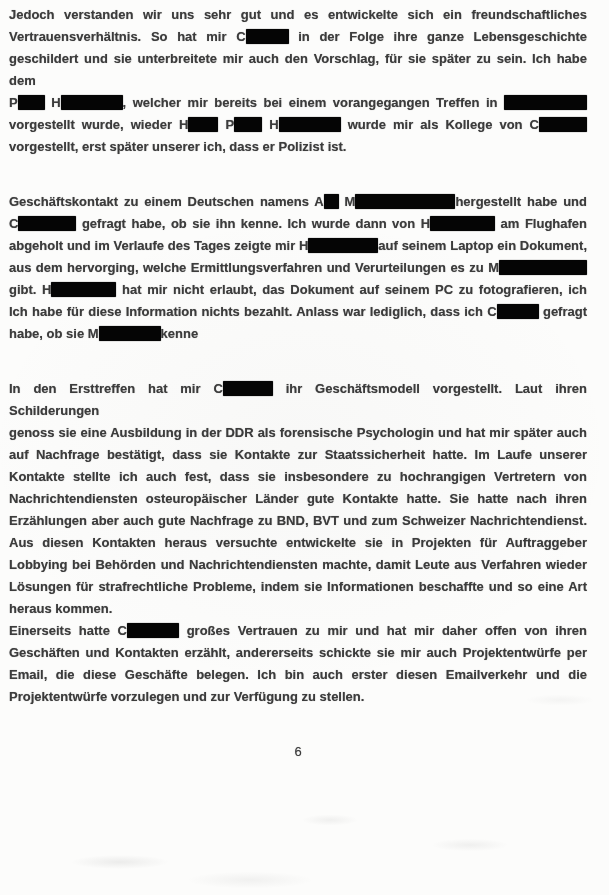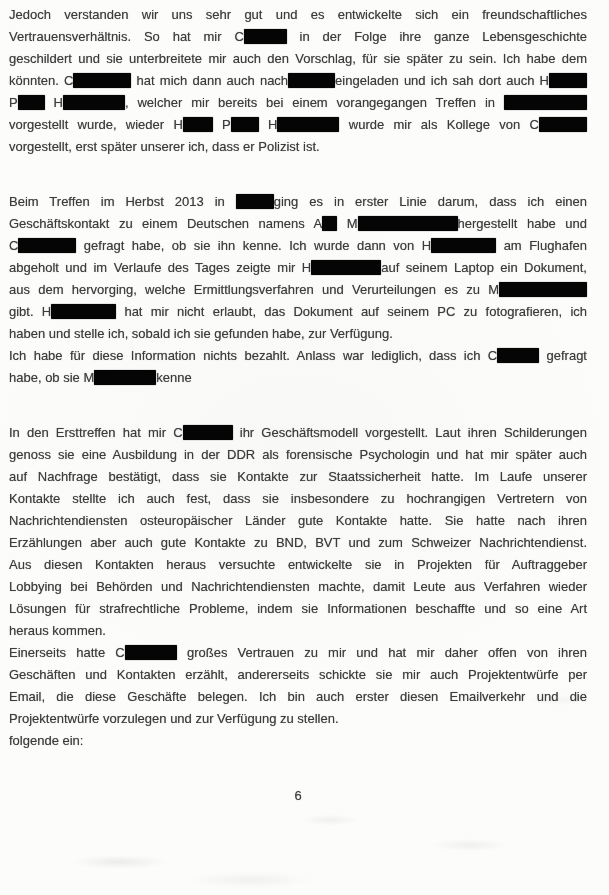--- a/index.html
+++ b/index.html
@@ -18,21 +18,21 @@
       radial-gradient(ellipse 400px 300px at 300px 450px, rgba(120,120,120,0.03), transparent 80%);
     background-repeat: no-repeat;
     font-family: "Liberation Sans", "DejaVu Sans", sans-serif;
     font-size: 13px;
     line-height: 22px;
     color: #3c3c3c;
     text-shadow: 0 0 0.8px rgba(80,80,80,0.65);
   }
   .page { padding: 4px 22px 0 9px; }
   .para { margin: 0 0 33px 0; }
-  .line { min-height: 22px; }
+  .line { min-height: 22px; font-weight: bold; }
   .line.just {
     text-align: justify;
     text-align-last: justify;
   }
   .redaction {
     display: inline-block;
     height: 15px;
     background: #050505;
     vertical-align: -3px;
     border-radius: 1px;
@@ -45,48 +45,44 @@
 </style>
 </head>
 <body>
 
 <div class="page">
   <div>
       <div class="para">
         <div class="line just">Jedoch verstanden wir uns sehr gut und es entwickelte sich ein freundschaftliches</div>
         <div class="line just">Vertrauensverhältnis. So hat mir C<span class="redaction" style="width: 43px; background: rgb(5, 5, 5);"></span> in der Folge ihre ganze Lebensgeschichte</div>
         <div class="line just">geschildert und sie unterbreitete mir auch den Vorschlag, für sie später zu sein. Ich habe dem</div>
-        <div class="line just">könnten. C<span class="redaction" style="width: 58px; background: rgb(5, 5, 5);"></span> hat mich dann auch nach<span class="redaction" style="width: 47px; background: rgb(5, 5, 5);"></span>eingeladen und ich sah dort auch H<span class="redaction" style="width: 38px; background: rgb(5, 5, 5);"></span></div>
         <div class="line just">P<span class="redaction" style="width: 27px; background: rgb(5, 5, 5);"></span> H<span class="redaction" style="width: 62px; background: rgb(5, 5, 5);"></span>, welcher mir bereits bei einem vorangegangen Treffen in <span class="redaction" style="width: 83px; background: rgb(5, 5, 5);"></span></div>
         <div class="line just">vorgestellt wurde, wieder H<span class="redaction" style="width: 30px; background: rgb(5, 5, 5);"></span> P<span class="redaction" style="width: 28px; background: rgb(5, 5, 5);"></span> H<span class="redaction" style="width: 62px; background: rgb(5, 5, 5);"></span> wurde mir als Kollege von C<span class="redaction" style="width: 48px; background: rgb(5, 5, 5);"></span></div>
         <div class="line">vorgestellt, erst später unserer ich, dass er Polizist ist.</div>
       </div>
       <div class="para">
-        <div class="line just">Beim Treffen im Herbst 2013 in <span class="redaction" style="width: 38px; background: rgb(5, 5, 5);"></span>ging es in erster Linie darum, dass ich einen</div>
         <div class="line just">Geschäftskontakt zu einem Deutschen namens A<span class="redaction" style="width: 15px; background: rgb(5, 5, 5);"></span> M<span class="redaction" style="width: 100px; background: rgb(5, 5, 5);"></span>hergestellt habe und</div>
         <div class="line just">C<span class="redaction" style="width: 58px; background: rgb(5, 5, 5);"></span> gefragt habe, ob sie ihn kenne. Ich wurde dann von H<span class="redaction" style="width: 65px; background: rgb(5, 5, 5);"></span> am Flughafen</div>
         <div class="line just">abgeholt und im Verlaufe des Tages zeigte mir H<span class="redaction" style="width: 70px; background: rgb(5, 5, 5);"></span>auf seinem Laptop ein Dokument,</div>
         <div class="line just">aus dem hervorging, welche Ermittlungsverfahren und Verurteilungen es zu M<span class="redaction" style="width: 88px; background: rgb(5, 5, 5);"></span></div>
         <div class="line just">gibt. H<span class="redaction" style="width: 65px; background: rgb(5, 5, 5);"></span> hat mir nicht erlaubt, das Dokument auf seinem PC zu fotografieren, ich</div>
-        <div class="line">haben und stelle ich, sobald ich sie gefunden habe, zur Verfügung.</div>
         <div class="line just">Ich habe für diese Information nichts bezahlt. Anlass war lediglich, dass ich C<span class="redaction" style="width: 42px; background: rgb(5, 5, 5);"></span> gefragt</div>
         <div class="line">habe, ob sie M<span class="redaction" style="width: 62px; background: rgb(5, 5, 5);"></span>kenne</div>
       </div>
       <div class="para">
         <div class="line just">In den Ersttreffen hat mir C<span class="redaction" style="width: 50px; background: rgb(5, 5, 5);"></span> ihr Geschäftsmodell vorgestellt. Laut ihren Schilderungen</div>
         <div class="line just">genoss sie eine Ausbildung in der DDR als forensische Psychologin und hat mir später auch</div>
         <div class="line just">auf Nachfrage bestätigt, dass sie Kontakte zur Staatssicherheit hatte. Im Laufe unserer</div>
         <div class="line just">Kontakte stellte ich auch fest, dass sie insbesondere zu hochrangigen Vertretern von</div>
         <div class="line just">Nachrichtendiensten osteuropäischer Länder gute Kontakte hatte. Sie hatte nach ihren</div>
-        <div class="line just">Erzählungen aber auch gute Kontakte zu BND, BVT und zum Schweizer Nachrichtendienst.</div>
+        <div class="line just">Erzählungen aber auch gute Nachfrage zu BND, BVT und zum Schweizer Nachrichtendienst.</div>
         <div class="line just">Aus diesen Kontakten heraus versuchte entwickelte sie in Projekten für Auftraggeber</div>
         <div class="line just">Lobbying bei Behörden und Nachrichtendiensten machte, damit Leute aus Verfahren wieder</div>
         <div class="line just">Lösungen für strafrechtliche Probleme, indem sie Informationen beschaffte und so eine Art</div>
         <div class="line">heraus kommen.</div>
         <div class="line just">Einerseits hatte C<span class="redaction" style="width: 52px; background: rgb(5, 5, 5);"></span> großes Vertrauen zu mir und hat mir daher offen von ihren</div>
         <div class="line just">Geschäften und Kontakten erzählt, andererseits schickte sie mir auch Projektentwürfe per</div>
         <div class="line just">Email, die diese Geschäfte belegen. Ich bin auch erster diesen Emailverkehr und die</div>
         <div class="line">Projektentwürfe vorzulegen und zur Verfügung zu stellen.</div>
-        <div class="line">folgende ein:</div>
       </div>
     </div>
   <div class="page-num">6</div>
 </div>
 
 </body></html>

